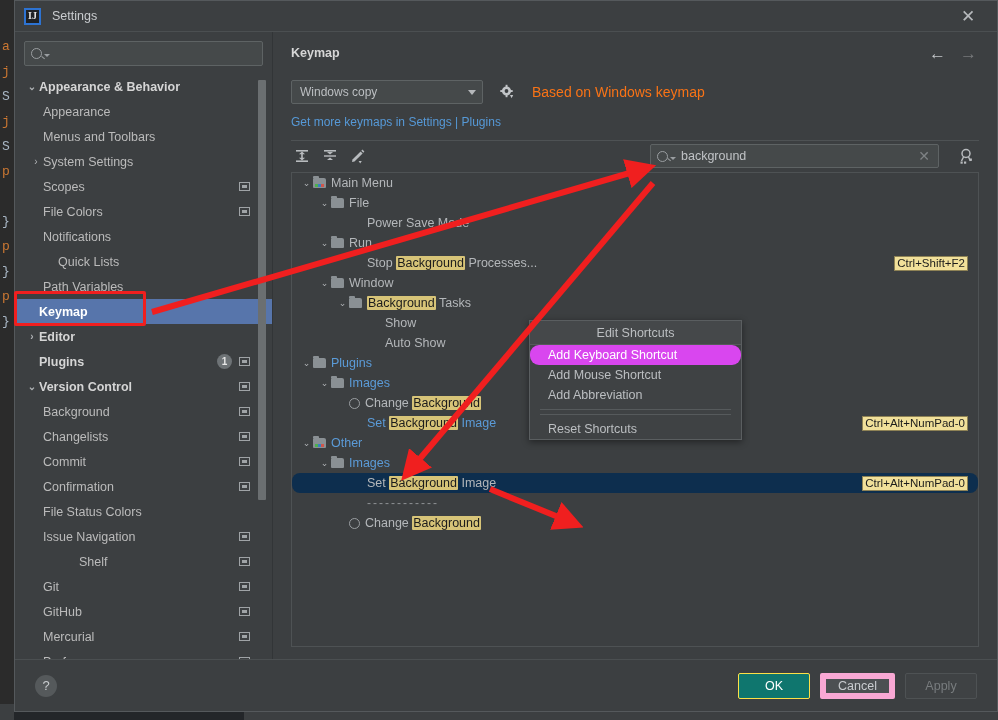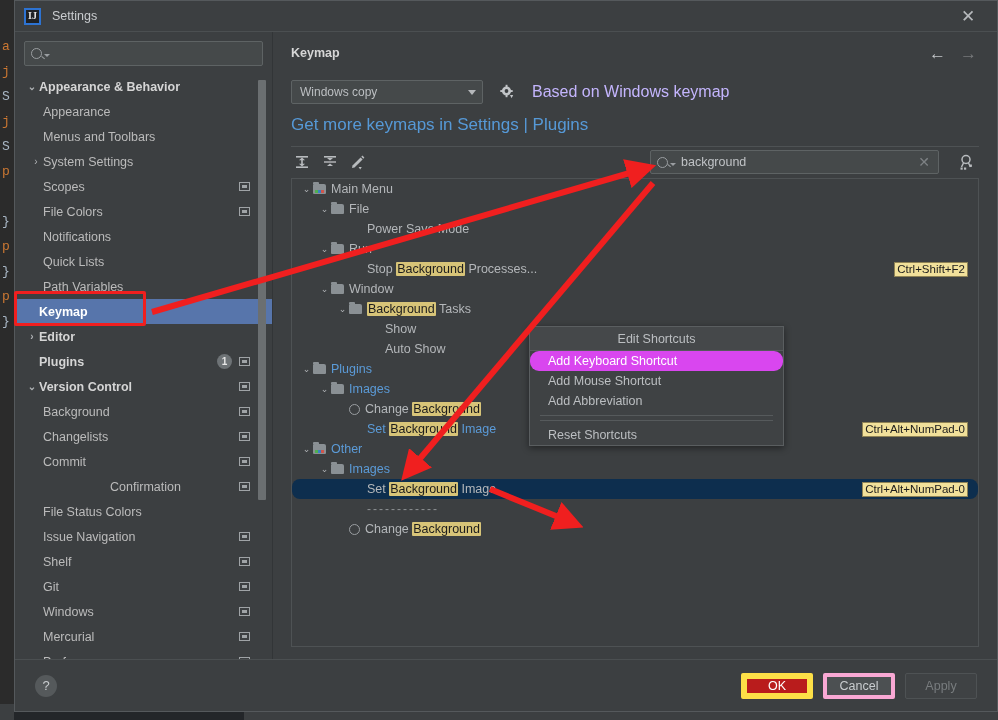--- a/index.html
+++ b/index.html
@@ -174,23 +174,23 @@
     display: flex; align-items: center; justify-content: center;
   }
   .combo-arrow i {
     width: 0; height: 0; border-left: 4px solid transparent;
     border-right: 4px solid transparent; border-top: 5px solid #b5b8bb;
     display: block;
   }
   .gear {
     margin-left: 16px; width: 16px; height: 16px; position: relative; cursor: pointer;
   }
-  .based-txt { margin-left: 17px; font-size: 16px; color: #c4b5fd; }
-
-  .link-row { margin-top: 10px; font-size: 17px; }
+  .based-txt { margin-left: 17px; font-size: 14px; color: #f97316; }
+
+  .link-row { margin-top: 10px; font-size: 12px; }
   .link { color: #5699d7; cursor: pointer; }
 
   .toolbar-row {
     height: 30px; margin-top: 11px; display: flex; align-items: center;
     position: relative; border-top: 1px solid #4e5254; padding-top: 0;
   }
   .tbtn { width: 22px; height: 22px; margin-right: 6px; cursor: pointer;
           display:flex;align-items:center;justify-content:center; }
   .kmsearch {
     position: absolute; right: 40px; top: 3px;
@@ -243,21 +243,21 @@
     border: 1px solid #8e8255;
     font-size: 11.5px; line-height: 13px; padding: 0 2px;
     font-family: "Liberation Sans", sans-serif;
   }
   .dashes {
     color: #8d9194; letter-spacing: 2px; font-size: 12px;
   }
 
   
   .ctxmenu {
-    position: absolute; left: 515px; top: 481px; width: 255px;
+    position: absolute; left: 515px; top: 481px; width: 213px;
     background: #3f4244; border: 1px solid #5a5e60;
     z-index: 30; padding: 0; font-size: 12.5px;
     box-shadow: 0 2px 7px rgba(0,0,0,0.45);
   }
   .ctx-title {
     height: 24px; display: flex; align-items: center; justify-content: center;
     color: #bcbfc2; border-bottom: 1px solid #565a5c; background: #45484a;
   }
   .ctx-item {
     height: 20px; display: flex; align-items: center; padding-left: 18px;
@@ -278,22 +278,22 @@
     display: flex; align-items: center; justify-content: center;
     font-size: 13px; cursor: pointer;
   }
   .spacer { flex: 1; }
   .btn {
     height: 26px; min-width: 72px; margin-left: 10px;
     border-radius: 2px; font-size: 12.5px;
     display: flex; align-items: center; justify-content: center;
     cursor: pointer; padding: 0 12px;
   }
-  .btn.primary { background: #b91c1c; color: #fff; border: 6px solid #fde047; }
-  .btn.normal { background: #4c5052; color: #c9cccf; border: 4px solid #f9a8d4; }
+  .btn.primary { background: #0f766e; color: #fff; border: 1px solid #fde047; }
+  .btn.normal { background: #4c5052; color: #c9cccf; border: 6px solid #f9a8d4; }
   .btn.disabled { background: #3f4244; color: #787c7e; border: 1px solid #4e5254; }
 
   
   .anno { position: absolute; inset: 0; pointer-events: none; z-index: 60; }
   .redbox {
     position: absolute; border: 3px solid #f01f1f; border-radius: 2px;
   }
 </style>
 </head>
 <body>
@@ -360,21 +360,21 @@
               </div>
               <div class="nav-item" style="padding-left: 40px;">
                 <span class="nav-chevron" style="margin-left: -26px;"></span>
                 <span class="nav-label">File Colors</span>
                 <span class="badge-sq"></span>
               </div>
               <div class="nav-item" style="padding-left: 40px;">
                 <span class="nav-chevron" style="margin-left: -26px;"></span>
                 <span class="nav-label">Notifications</span>
               </div>
-              <div class="nav-item" style="padding-left: 40px;">
+              <div class="nav-item" style="padding-left: 55px;">
                 <span class="nav-chevron" style="margin-left: -26px;"></span>
                 <span class="nav-label">Quick Lists</span>
               </div>
               <div class="nav-item" style="padding-left: 40px; justify-content: flex-end;">
                 <span class="nav-chevron" style="margin-left: -26px;"></span>
                 <span class="nav-label">Path Variables</span>
               </div>
               <div class="nav-item top selected" style="padding-left: 10px;">
                 <span class="nav-chevron"></span>
                 <span class="nav-label">Keymap</span>
@@ -402,47 +402,47 @@
               <div class="nav-item" style="padding-left: 40px;">
                 <span class="nav-chevron" style="margin-left: -26px;"></span>
                 <span class="nav-label">Changelists</span>
                 <span class="badge-sq"></span>
               </div>
               <div class="nav-item" style="padding-left: 40px;">
                 <span class="nav-chevron" style="margin-left: -26px;"></span>
                 <span class="nav-label">Commit</span>
                 <span class="badge-sq"></span>
               </div>
-              <div class="nav-item" style="padding-left: 40px; text-align: center;">
+              <div class="nav-item" style="padding-left: 40px;">
                 <span class="nav-chevron" style="margin-left: -26px;"></span>
                 <span class="nav-label">Confirmation</span>
                 <span class="badge-sq"></span>
               </div>
               <div class="nav-item" style="padding-left: 40px;">
                 <span class="nav-chevron" style="margin-left: -26px;"></span>
                 <span class="nav-label">File Status Colors</span>
               </div>
               <div class="nav-item" style="padding-left: 40px;">
                 <span class="nav-chevron" style="margin-left: -26px;"></span>
                 <span class="nav-label">Issue Navigation</span>
                 <span class="badge-sq"></span>
               </div>
-              <div class="nav-item" style="padding-left: 40px;">
+              <div class="nav-item" style="padding-left: 40px; margin-left: 36px;">
                 <span class="nav-chevron" style="margin-left: -26px;"></span>
                 <span class="nav-label">Shelf</span>
                 <span class="badge-sq"></span>
               </div>
               <div class="nav-item" style="padding-left: 40px;">
                 <span class="nav-chevron" style="margin-left: -26px;"></span>
                 <span class="nav-label">Git</span>
                 <span class="badge-sq"></span>
               </div>
               <div class="nav-item" style="padding-left: 40px;">
                 <span class="nav-chevron" style="margin-left: -26px;"></span>
-                <span class="nav-label">Windows</span>
+                <span class="nav-label">GitHub</span>
                 <span class="badge-sq"></span>
               </div>
               <div class="nav-item" style="padding-left: 40px;">
                 <span class="nav-chevron" style="margin-left: -26px;"></span>
                 <span class="nav-label">Mercurial</span>
                 <span class="badge-sq"></span>
               </div>
               <div class="nav-item" style="padding-left: 40px;">
                 <span class="nav-chevron" style="margin-left: -26px;"></span>
                 <span class="nav-label">Perforce</span>

